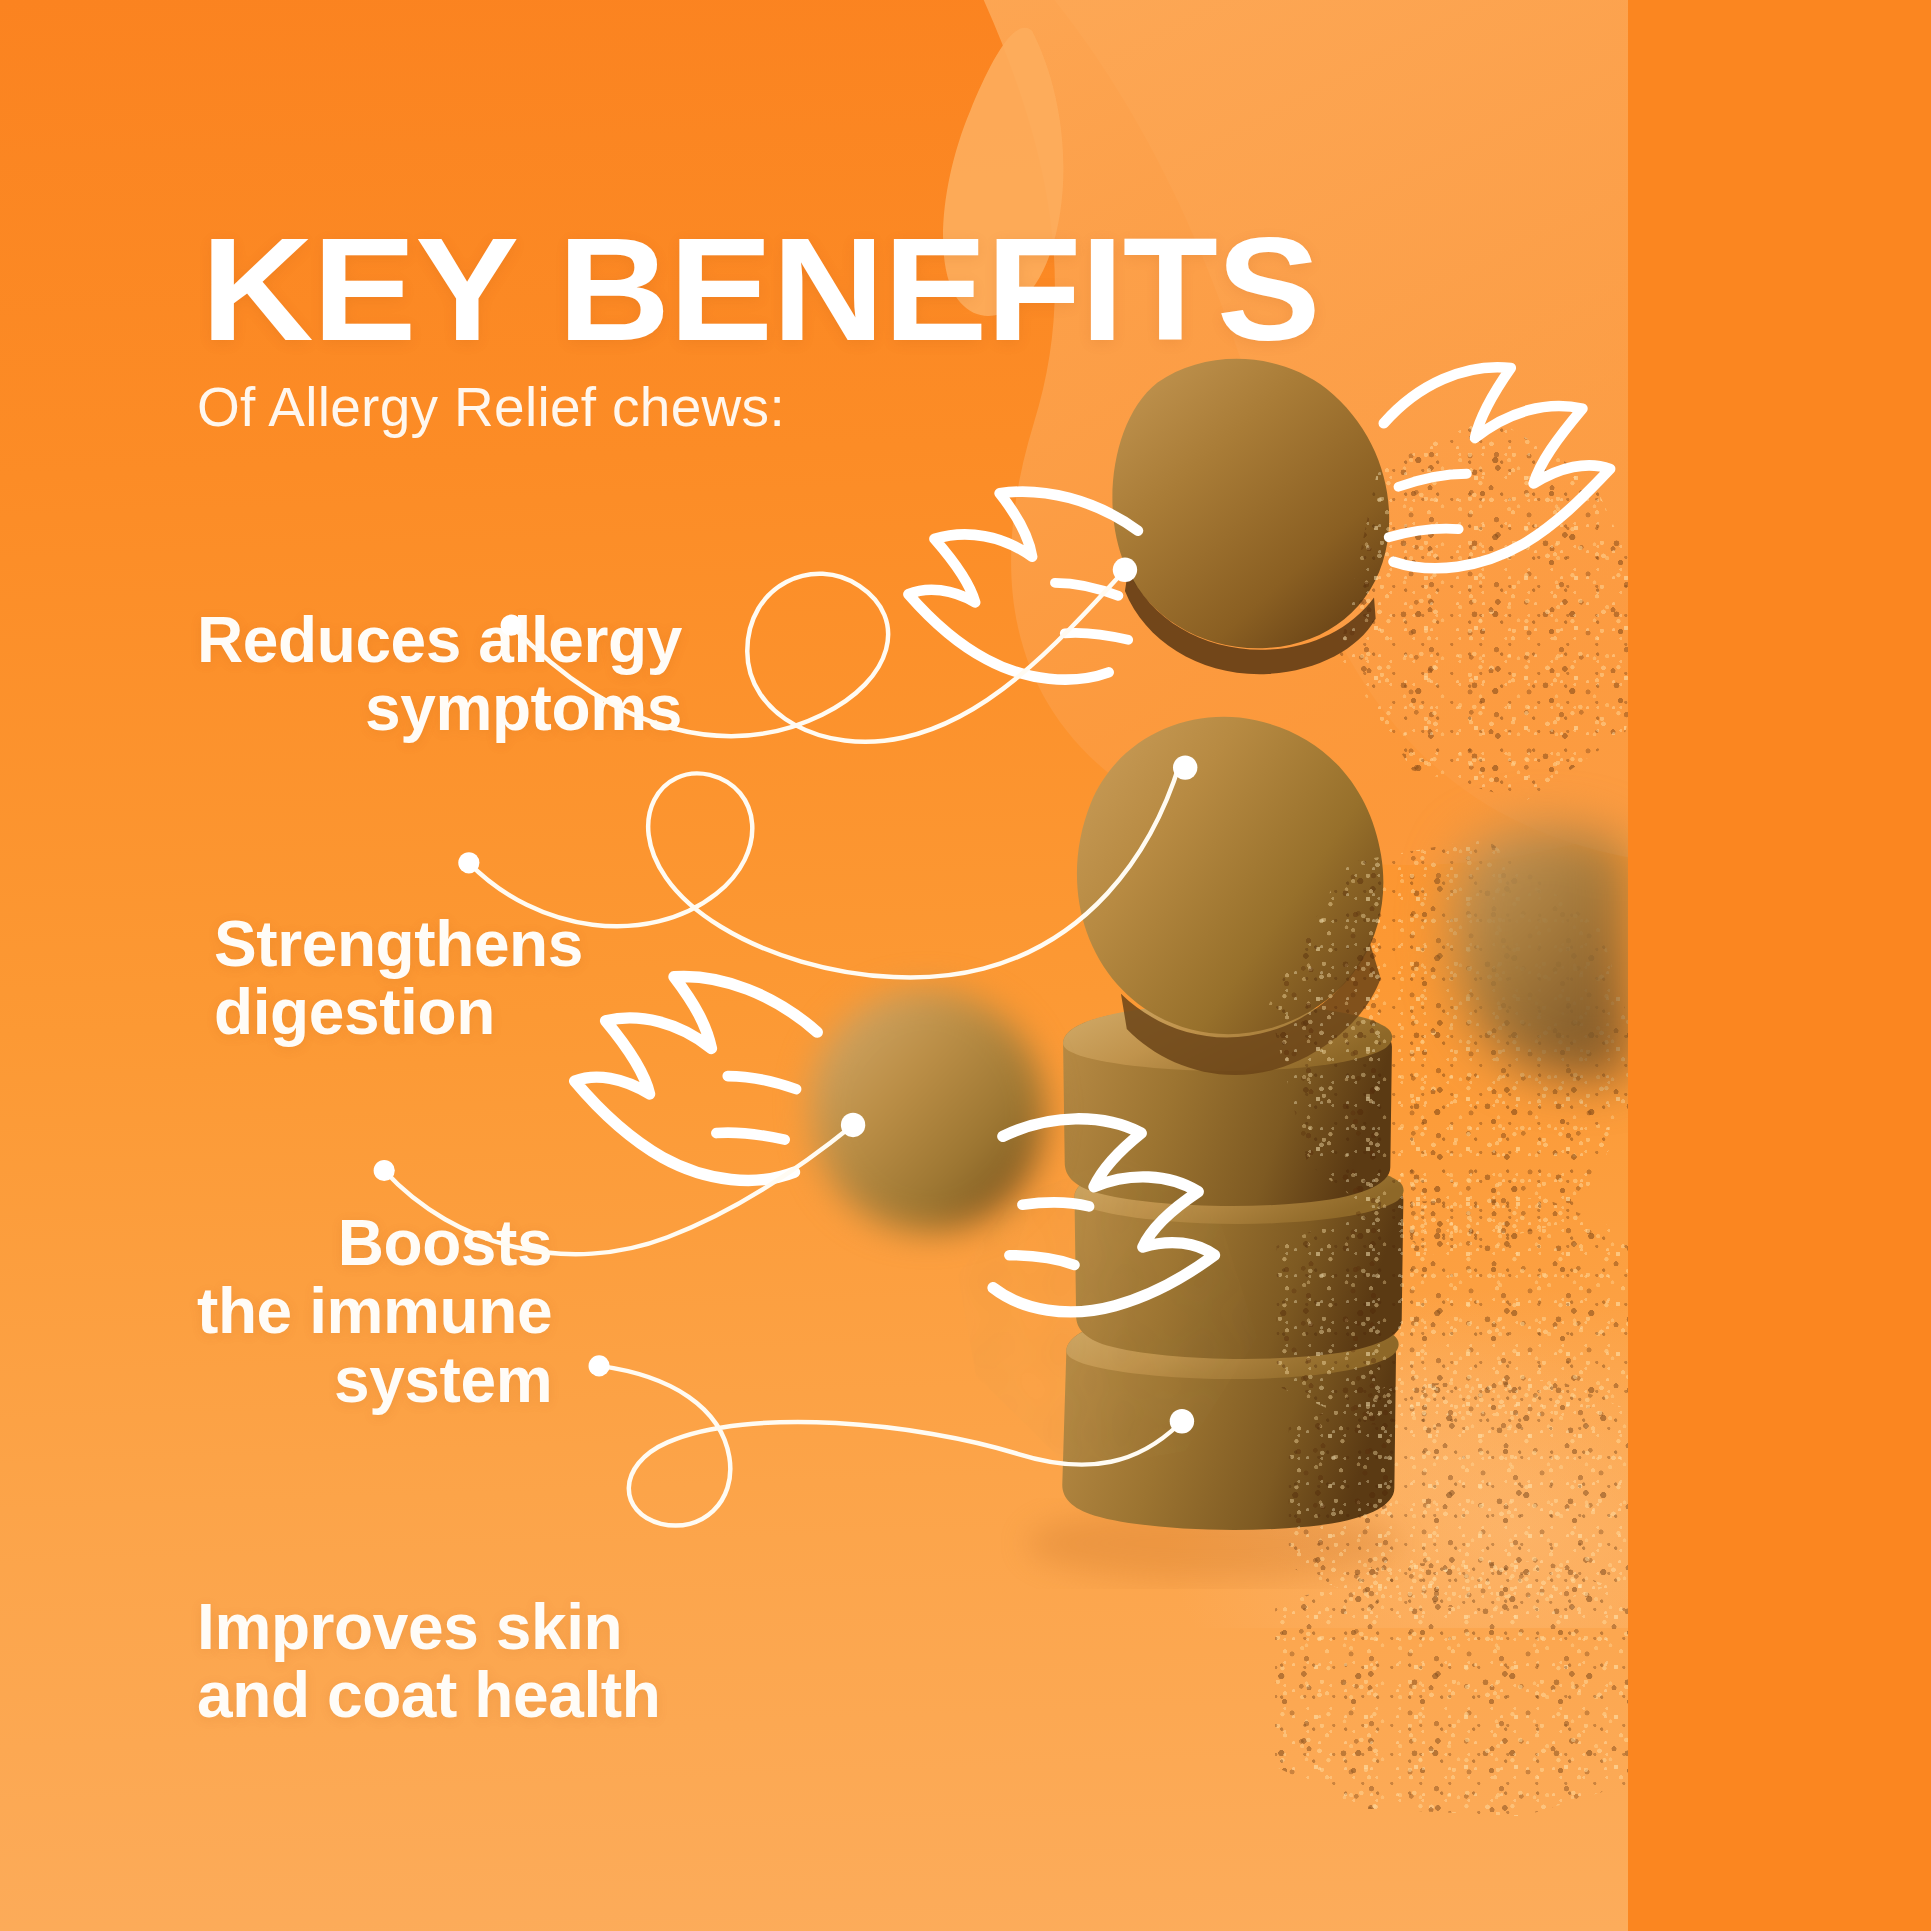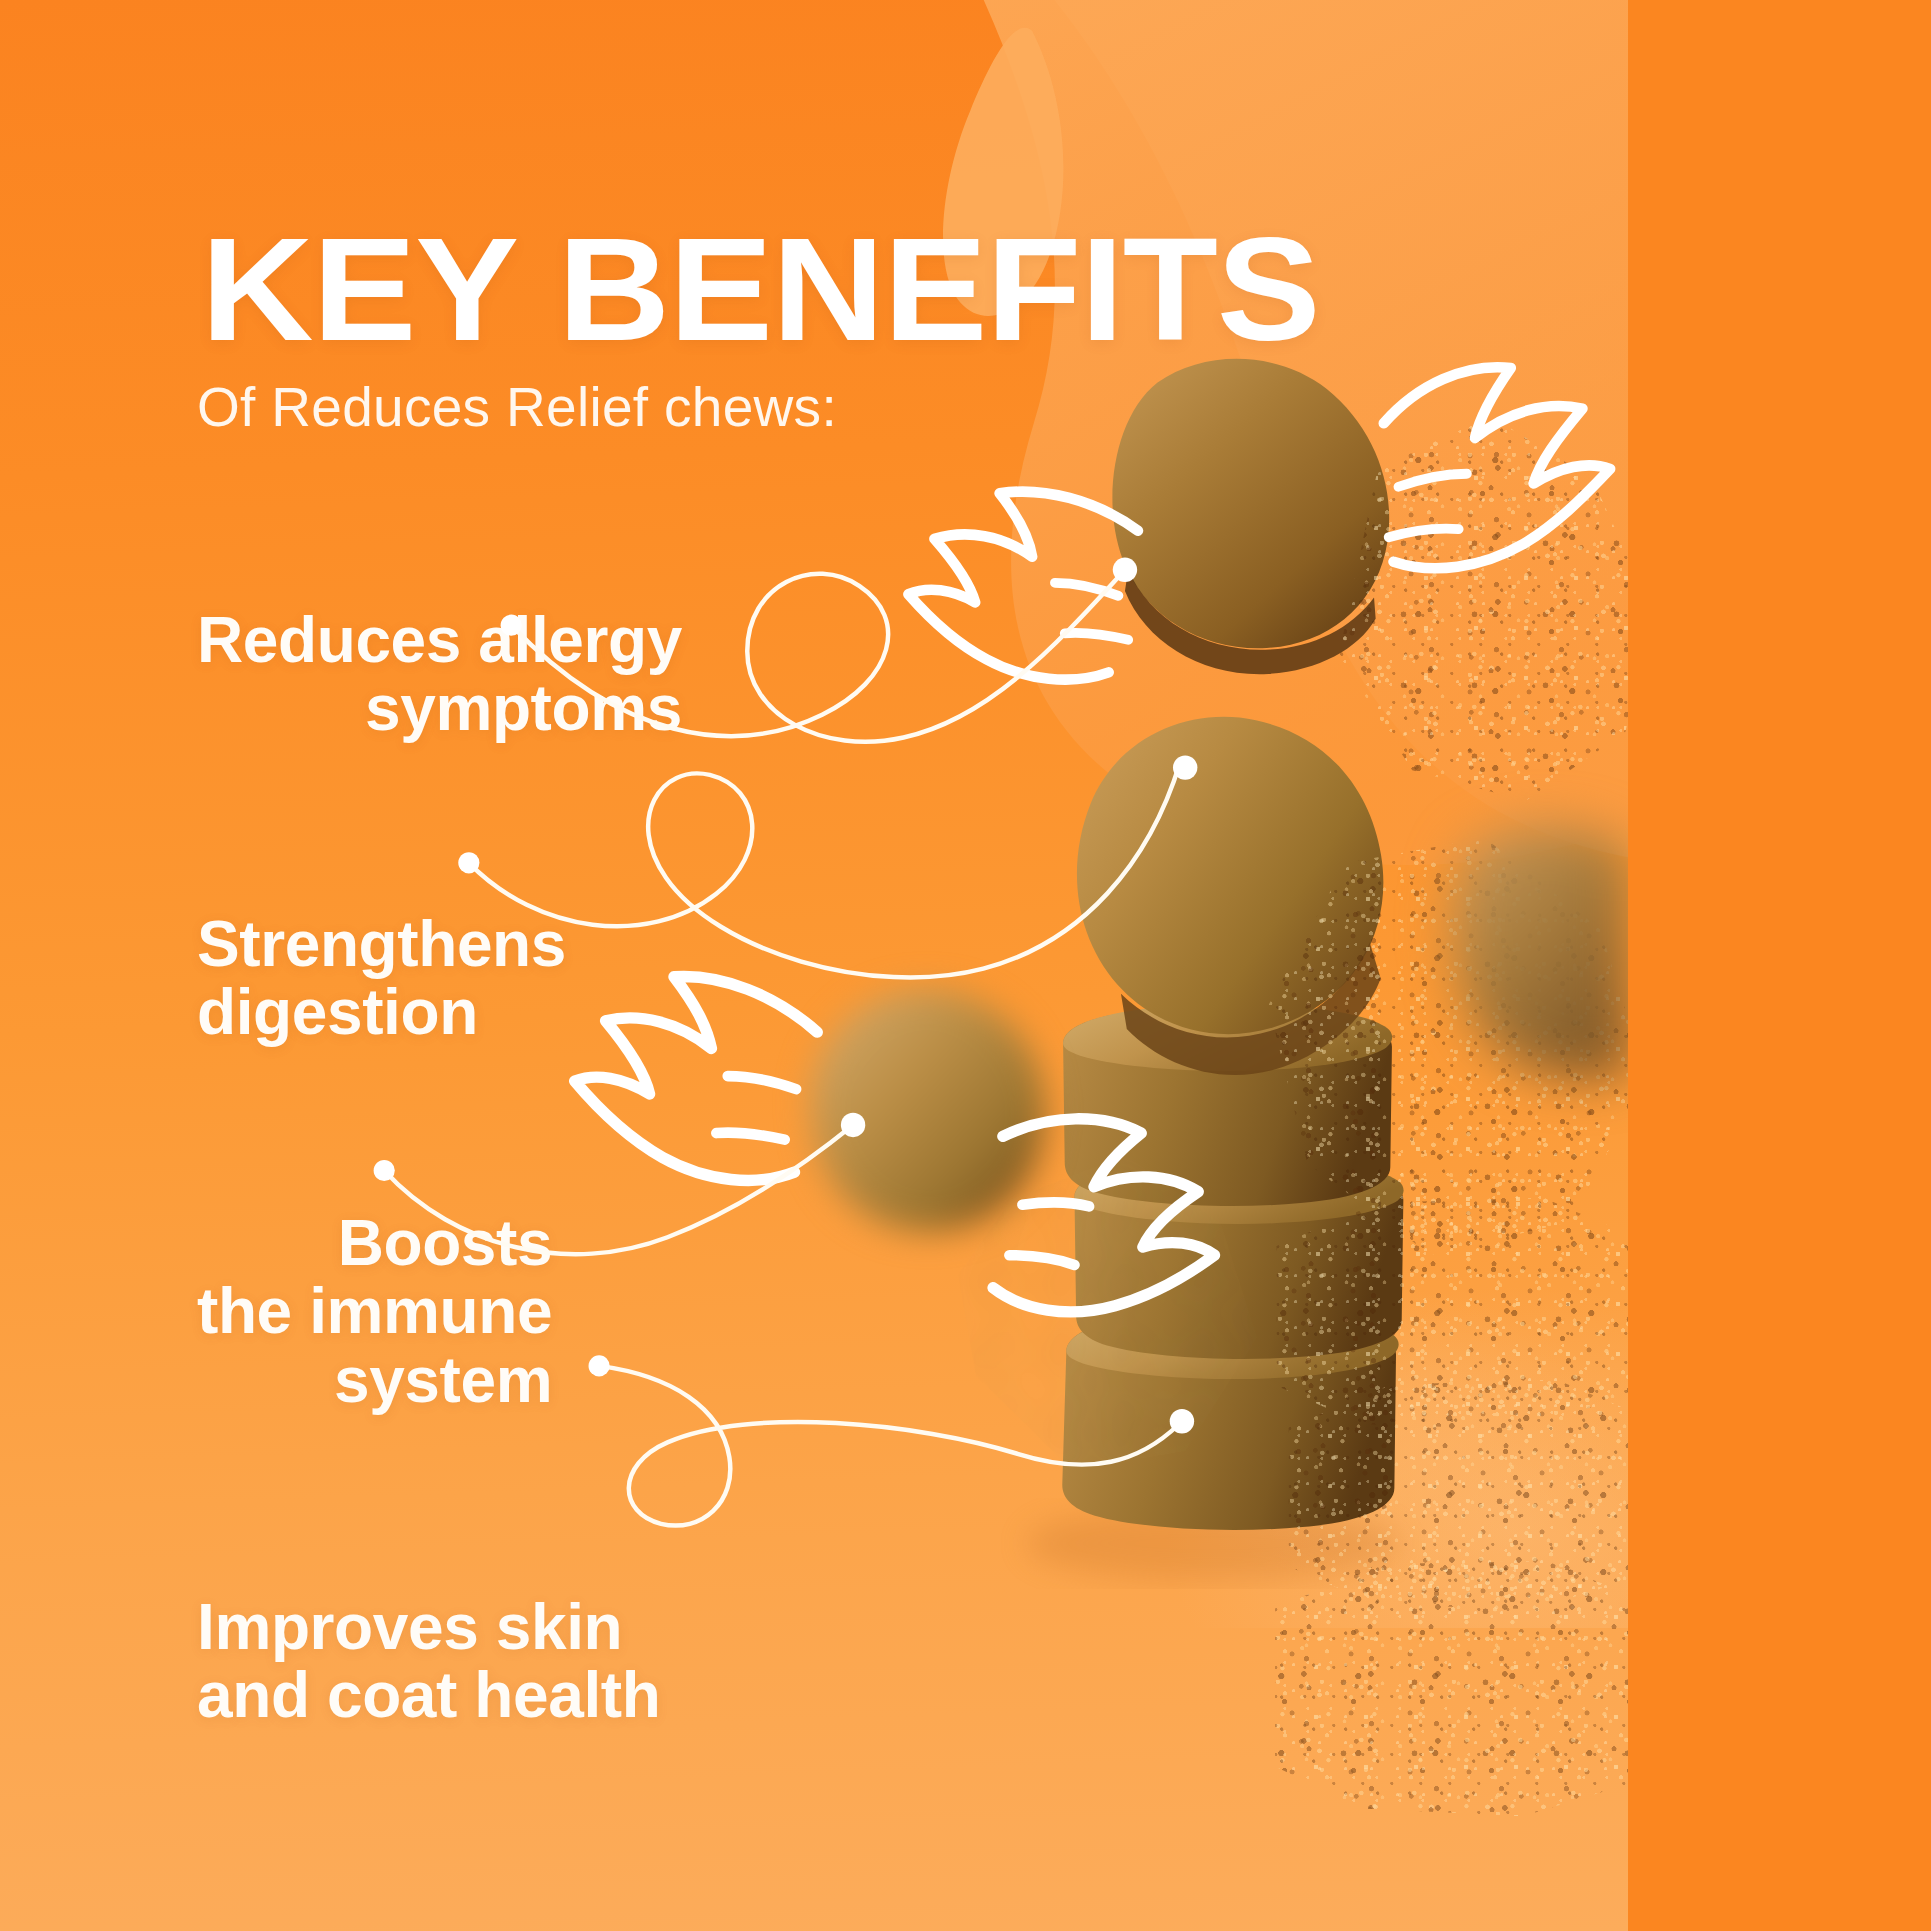--- a/index.html
+++ b/index.html
@@ -51,21 +51,21 @@
     left:197px;
     color:#FFFCF7;
     font-weight:bold;
     font-size:64px;
     line-height:1.07;
     letter-spacing:-0.4px;
     text-shadow:0 1.9px 11.6px rgba(160,70,0,0.12);
     white-space:pre-line;
   }
   .b1 { top:606px;text-align:right; }
-  .b2 { top:910px; }
+  .b2 { top:910px;margin-left:17px; }
   .b3 { top:1209px;text-align:right; }
   .b4 { top:1593px; }
 
   
   .connectors { position:absolute; inset:0; pointer-events:none; }
 
   
   .stack { position:absolute; inset:0; }
 
   .chew { position:absolute; }
@@ -143,21 +143,21 @@
 
     <path d="M1268 38 C1310 120, 1318 232, 1290 312 C1266 382, 1212 408, 1180 372
              C1146 334, 1154 226, 1192 136 C1215 80, 1246 18, 1268 38 Z" fill="#FDAC5C" opacity="0.92"></path>
 
     <ellipse cx="1860" cy="1880" rx="430" ry="300" fill="url(#glowBR)"></ellipse>
     <ellipse cx="1680" cy="1760" rx="300" ry="180" fill="url(#glowBR)" opacity="0.6"></ellipse>
   </svg>
 
   <div class="headline">KEY BENEFITS</div>
 
-  <div class="subhead">Of Reduces Relief chews:</div>
+  <div class="subhead">Of Allergy Relief chews:</div>
 
   <div class="benefit b1">Reduces allergy
 symptoms</div>
 
   <div class="benefit b2">Strengthens
 digestion</div>
 
   <div class="benefit b3">Boosts
 the immune
 system</div>

